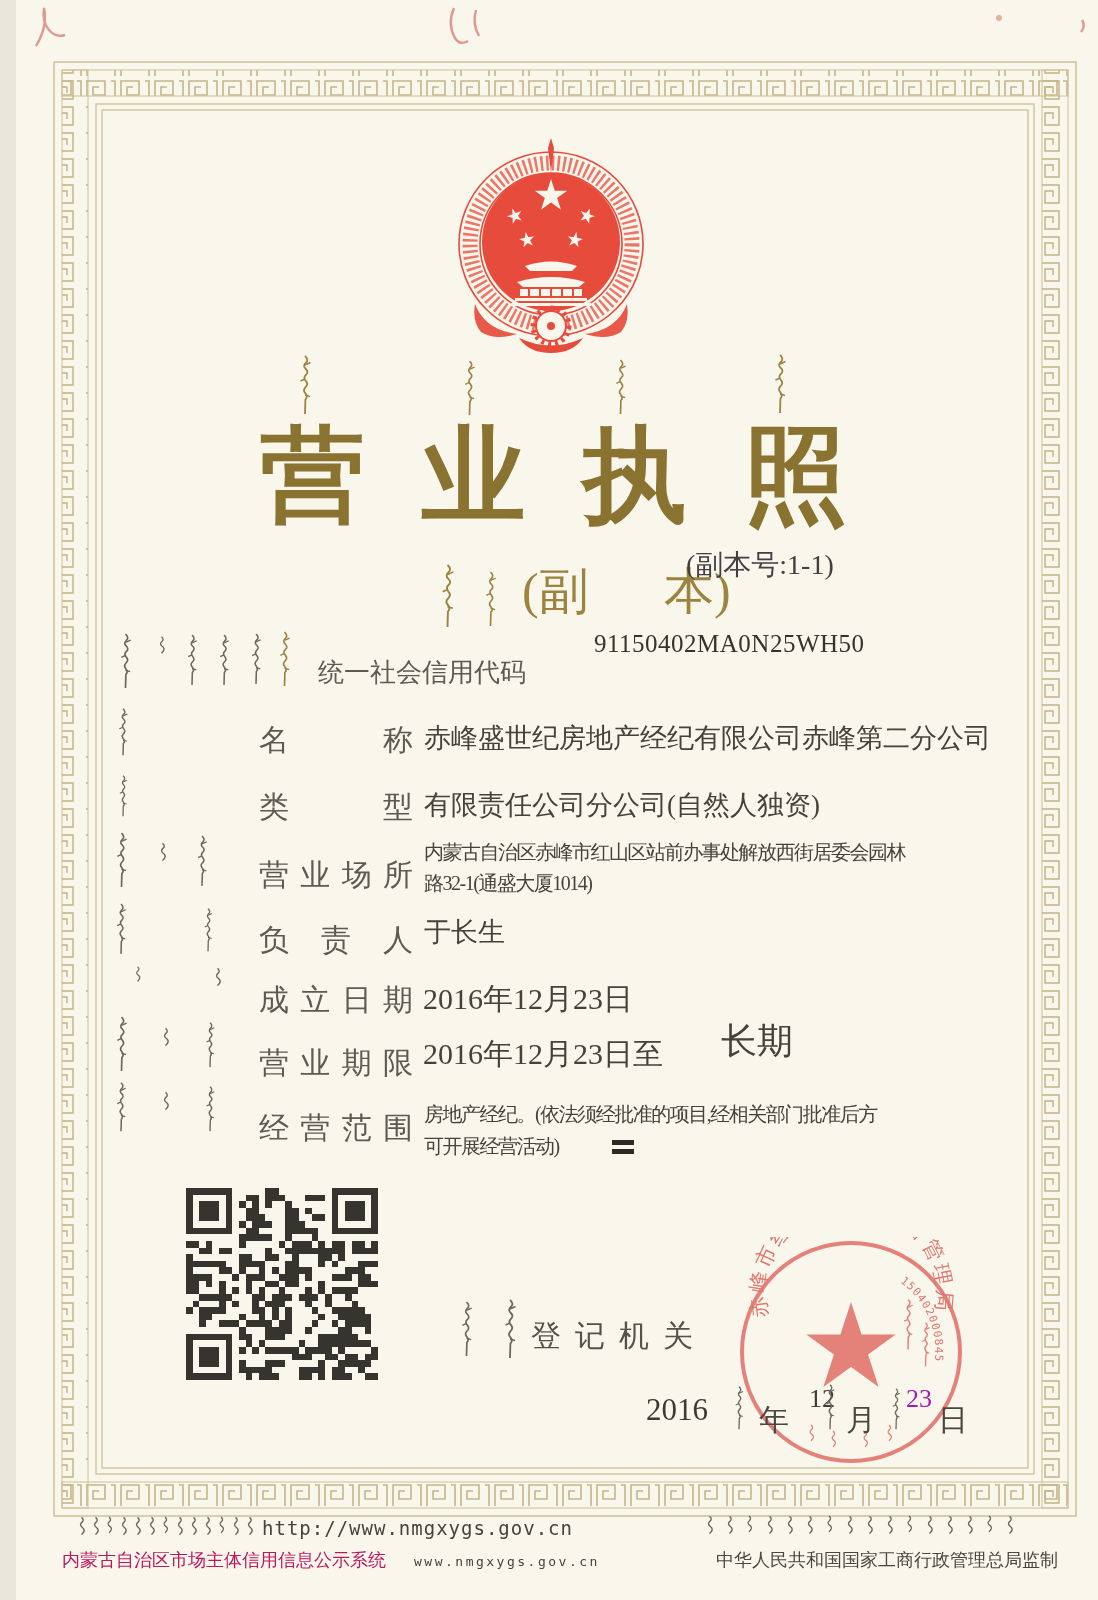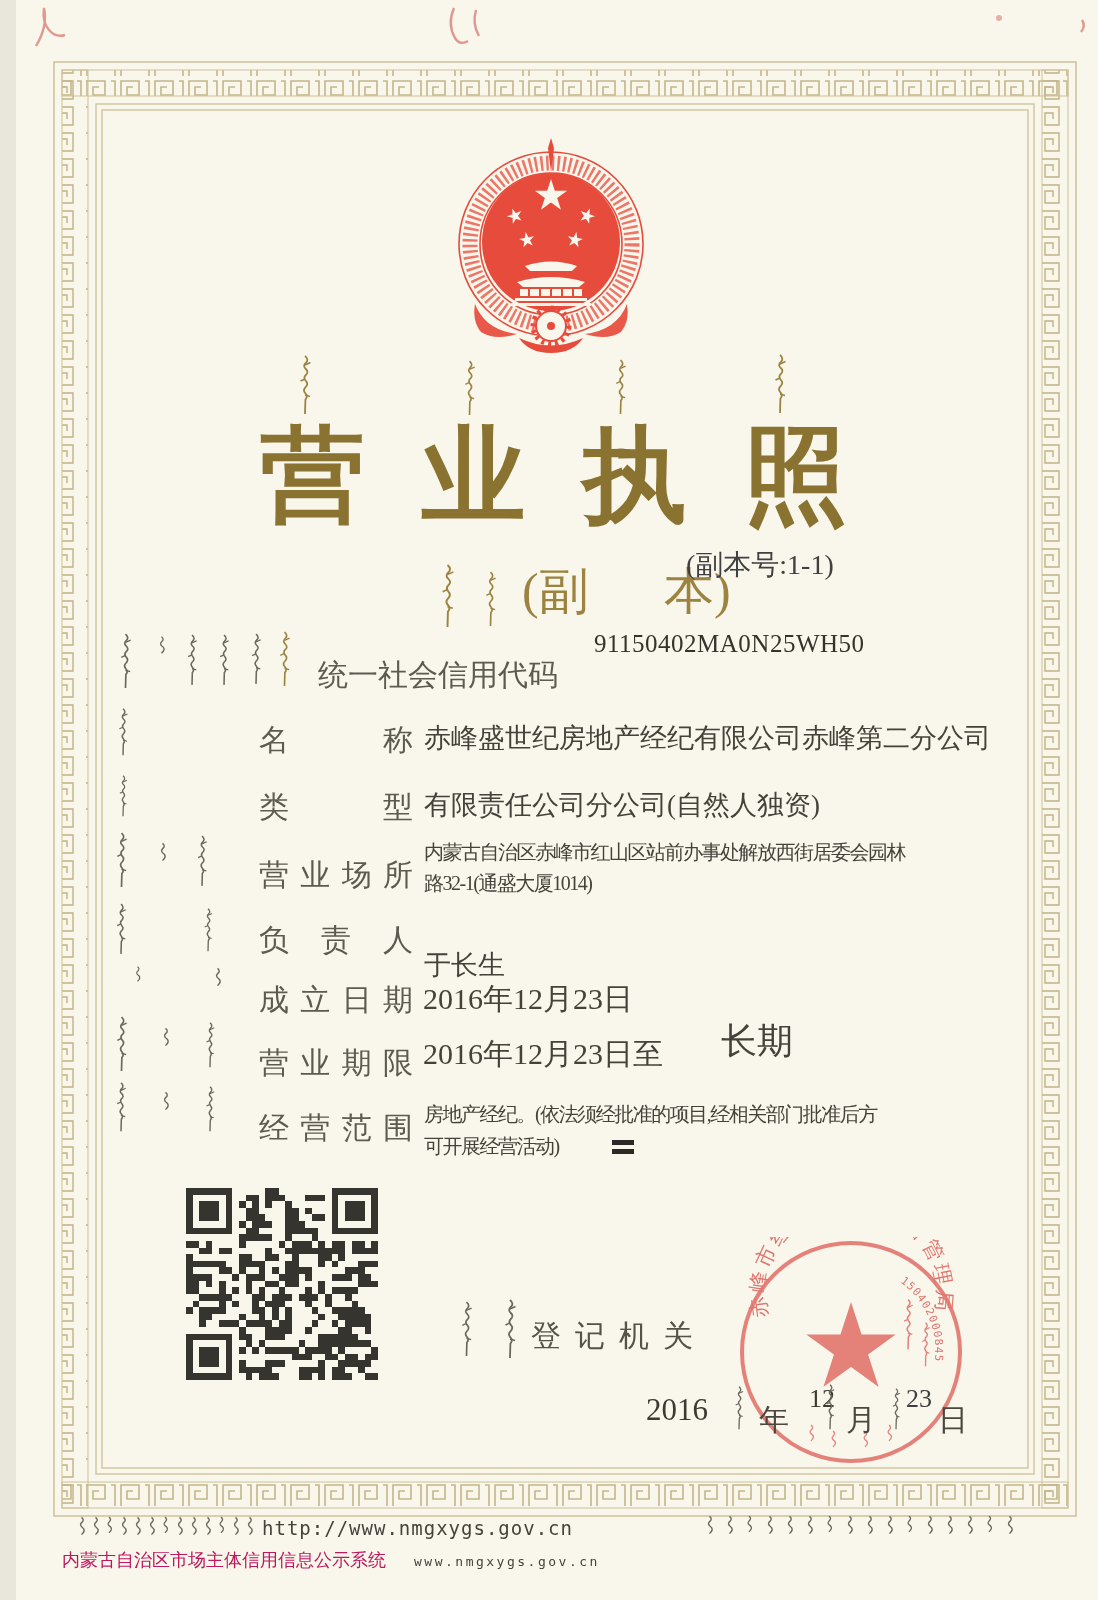--- a/index.html
+++ b/index.html
@@ -136,21 +136,21 @@
     </svg>
   <svg class="mg gray-mg" style="left:202px;top:632px;width:12px;height:56px">
       <use href="#mg-tall"></use>
     </svg>
   <svg class="mg gray-mg" style="left:234px;top:630px;width:12px;height:58px">
       <use href="#mg-tall"></use>
     </svg>
   <svg class="mg gold" style="left:262px;top:628px;width:13px;height:62px">
       <use href="#mg-tall"></use>
     </svg>
-  <div class="abs cjk" style="left:302px;top:655px;font-size:30px;color:#5d5a52">统一社会信用代码</div>
+  <div class="abs cjk" style="left:302px;top:655px;font-size:26px;color:#5d5a52">统一社会信用代码</div>
   <div class="abs cjk" style="left:578px;top:630px;font-size:25px;letter-spacing:.5px;color:#35332c">91150402MA0N25WH50</div>
 
   <svg class="mg gray-mg" style="left:101px;top:708px;width:12px;height:48px">
       <use href="#mg-tall"></use>
     </svg>
   <div class="abs label cjk" style="left:243px;top:725px;width:154px">
     <span>名</span>
       <span>称</span>
   </div>
   <div class="abs value cjk" style="left:408px;top:722px">赤峰盛世纪房地产经纪有限公司赤峰第二分公司</div>
@@ -186,21 +186,21 @@
       <use href="#mg-tall"></use>
     </svg>
   <svg class="mg gray-mg" style="left:186px;top:908px;width:12px;height:44px">
       <use href="#mg-tall"></use>
     </svg>
   <div class="abs label cjk" style="left:243px;top:925px;width:154px">
     <span>负</span>
       <span>责</span>
       <span>人</span>
   </div>
-  <div class="abs value cjk" style="left:408px;top:949px">于长生</div>
+  <div class="abs value cjk" style="left:408px;top:916px">于长生</div>
 
   <svg class="mg gray-mg" style="left:116px;top:966px;width:11px;height:16px">
       <use href="#mg-small"></use>
     </svg>
   <svg class="mg gray-mg" style="left:196px;top:962px;width:11px;height:30px">
       <use href="#mg-small"></use>
     </svg>
   <div class="abs label cjk" style="left:243px;top:985px;width:154px">
     <span>成</span>
       <span>立</span>
@@ -615,21 +615,21 @@
   <div class="abs cjk" style="left:630px;top:1392px;font-size:31px;color:#3c3a33">2016</div>
   <svg class="mg gray-mg" style="left:717px;top:1386px;width:12px;height:44px">
       <use href="#mg-tall"></use>
     </svg>
   <div class="abs cjk" style="left:743px;top:1400px;font-size:30px;color:#4a473f">年</div>
   <div class="abs cjk" style="left:793px;top:1384px;font-size:26px;color:#3c3a33">12</div>
   <svg class="mg gray-mg" style="left:808px;top:1384px;width:12px;height:46px">
       <use href="#mg-tall"></use>
     </svg>
   <div class="abs cjk" style="left:830px;top:1400px;font-size:30px;color:#4a473f">月</div>
-  <div class="abs cjk" style="left:890px;top:1384px;font-size:26px;color:#404040">23</div>
+  <div class="abs cjk" style="left:890px;top:1384px;font-size:26px;color:#a21caf">23</div>
   <svg class="mg gray-mg" style="left:874px;top:1388px;width:12px;height:42px">
       <use href="#mg-tall"></use>
     </svg>
   <div class="abs cjk" style="left:922px;top:1400px;font-size:30px;color:#4a473f">日</div>
 
   <svg class="abs gray-mg" style="left:60px;top:1514px" width="180" height="26" viewBox="0 0 180 26">
     <g color="#6b675e">
       <use href="#mg-small" x="0" y="1" width="11" height="22"></use>
         <use href="#mg-small" x="14" y="0" width="11" height="24"></use>
       <use href="#mg-small" x="28" y="2" width="10" height="18"></use>
@@ -661,14 +661,15 @@
       <use href="#mg-small" x="200" y="3" width="10" height="22"></use>
         <use href="#mg-small" x="220" y="0" width="11" height="30"></use>
       <use href="#mg-small" x="240" y="2" width="11" height="26"></use>
         <use href="#mg-small" x="260" y="0" width="11" height="30"></use>
       <use href="#mg-small" x="280" y="3" width="10" height="22"></use>
         <use href="#mg-small" x="300" y="0" width="11" height="30"></use>
     </g>
   </svg>
   <div class="abs cjk" style="left:46px;top:1548px;font-size:18px;color:#be185d">内蒙古自治区市场主体信用信息公示系统</div>
   <div class="abs mono" style="left:398px;top:1554px;font-size:13px;letter-spacing:2.5px">www.nmgxygs.gov.cn</div>
+  <div class="abs cjk" style="left:700px;top:1548px;font-size:18px;color:#4a473f">中华人民共和国国家工商行政管理总局监制</div>
 
 </div>
 
 </body></html>

